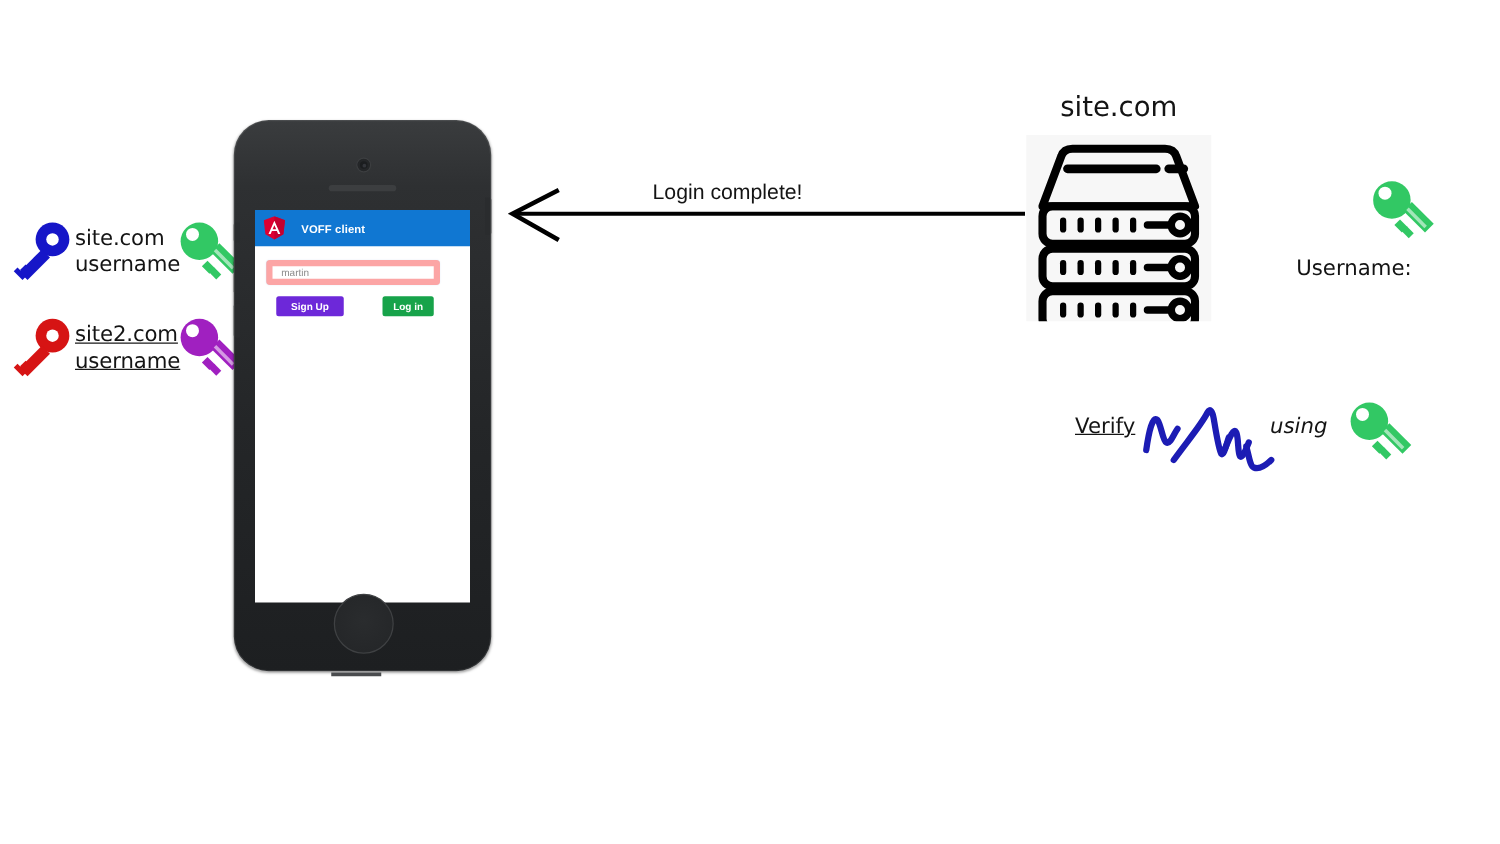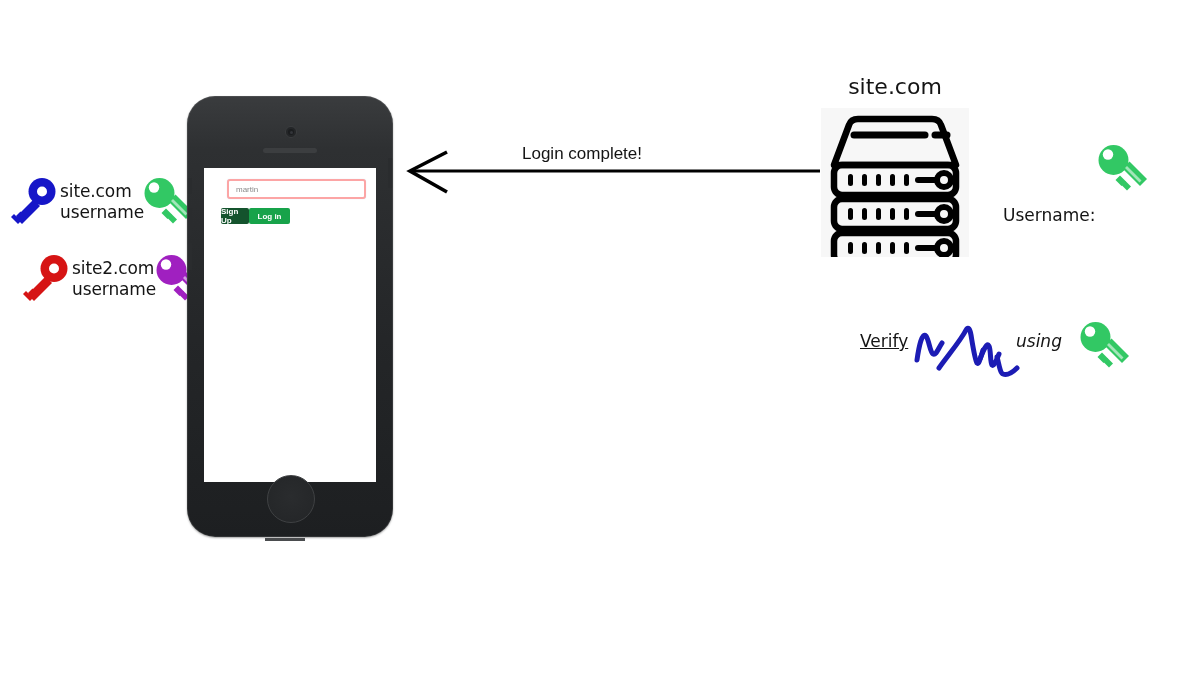--- a/index.html
+++ b/index.html
@@ -117,49 +117,49 @@
     font-weight:bold;
     margin-left:13px;
     letter-spacing:0.1px;
     font-family:"Liberation Sans", sans-serif;
   }
   .screen-body { padding:11px 8px 0 8px; }
   .text-input {
     box-sizing:border-box;
     width:139px;
     height:20px;
-    border:2px solid #fca5a5;
+    border:5px solid #fca5a5;
     border-radius:3px;
     background:#ffffff;
     font-size:8px;
     color:#8b8b8b;
     padding:0 7px;
     display:flex;
     align-items:center;
     font-family:"Liberation Sans", sans-serif;
     box-shadow: 0 0 1px rgba(120,170,220,.35);
-    margin-left:15px;
+    margin-left:1px;
   }
   .btn-row { margin-top:9px; display:flex; margin-left:9px; }
   .sbtn {
     border:none;
     border-radius:2px;
     color:#fff;
     font-size:8px;
     font-weight:bold;
     font-family:"Liberation Sans", sans-serif;
     padding:0;
     height:16px;
     display:flex;
     align-items:center;
     justify-content:center;
     cursor:pointer;
   }
-  .sbtn-signup { background:#14532d; width:28px; }
-  .sbtn-login  { background:#17a34a; width:41px; }
+  .sbtn-signup { background:#6d28d9; width:54px; }
+  .sbtn-login  { background:#17a34a; width:41px; margin-left:31px; }
 
   
   .arrow-label {
     position:absolute;
     left:522px;
     top:144px;
     font-size:17px;
     color:#141414;
     font-family:Liberation Sans, sans-serif;
   }
@@ -205,21 +205,21 @@
         <circle cx="17.5" cy="17" r="15"></circle>
         <circle cx="12" cy="11.5" r="5.2" fill="#ffffff"></circle>
         <path d="M26.5 25.5 L33.5 18.5 L51 36 L44 43 Z"></path>
         <path d="M24 32.5 L30 38.5 L25.5 43 L19.5 37 Z"></path>
         <path d="M29.5 38 L35 43.5 L31 47.5 L25.5 42 Z"></path>
         <path d="M31 23 L45.5 37.5 L43.5 39.5 L29 25 Z" fill="#ffffff" opacity="0.55"></path>
       </g>
     </svg>
   </div>
 
-  <div class="cred-row" style="left:20px; top:253px;">
+  <div class="cred-row" style="left:8px; top:253px;text-decoration:underline;">
     <svg class="key-svg" width="52" height="50" viewBox="0 0 52 50">
       <g fill="#d61414">
         <circle cx="34" cy="14.5" r="13.5"></circle>
         <circle cx="34" cy="14.5" r="5" fill="#ffffff"></circle>
         <path d="M25.5 22.5 L32 29 L14 47 L7.5 40.5 Z"></path>
         <path d="M12.5 34.5 L17.5 39.5 L13 44 L8 39 Z"></path>
         <path d="M6 37 L13 44 L10 47 L3 40 Z"></path>
       </g>
     </svg>
     <div class="cred-label">site2.com
@@ -242,20 +242,28 @@
     <div class="phone-body">
       <div class="btn-silence"></div>
       <div class="btn-volup"></div>
       <div class="btn-voldn"></div>
       <div class="btn-power"></div>
 
       <div class="camera"></div>
       <div class="speaker"></div>
 
       <div class="screen">
+        <div class="appbar">
+          <svg class="ng-logo" viewBox="0 0 34 38">
+            <path d="M17 0 L34 6.2 L31.4 28.6 L17 37 L2.6 28.6 L0 6.2 Z" fill="#dd0031"></path>
+            <path d="M17 0 L17 37 L31.4 28.6 L34 6.2 Z" fill="#c3002f"></path>
+            <path d="M17 7 L26.5 28.5 L22.9 28.5 L21 23.7 L13 23.7 L11.1 28.5 L7.6 28.5 Z M17 14.5 L14.1 20.9 L19.9 20.9 Z" fill="#ffffff"></path>
+          </svg>
+          <div class="appbar-title">VOFF client</div>
+        </div>
         <div class="screen-body">
           <div class="text-input" placeholder="username">martin</div>
           <div class="btn-row">
             <div class="sbtn sbtn-signup">Sign Up</div>
             <div class="sbtn sbtn-login">Log in</div>
           </div>
         </div>
       </div>
 
       <div class="home-btn"></div>
@@ -309,21 +317,21 @@
         <rect x="94" y="137" width="24" height="6" rx="3"></rect>
       </g>
       <g fill="none" stroke="#000000" stroke-width="6">
         <circle cx="123" cy="72" r="7"></circle>
         <circle cx="123" cy="106" r="7"></circle>
         <circle cx="123" cy="140" r="7"></circle>
       </g>
     </svg>
   </div>
 
-  <div class="right-text" style="left:1003px; top:159px;margin-top:46px;">Username:</div>
+  <div class="right-text" style="left:1037px; top:159px;margin-top:46px;">Username:</div>
   <svg class="abs" style="left:1096px; top:143px;" width="52" height="52" viewBox="0 0 52 52">
     <g fill="#32c864">
       <circle cx="17.5" cy="17" r="15"></circle>
       <circle cx="12" cy="11.5" r="5.2" fill="#ffffff"></circle>
       <path d="M26.5 25.5 L33.5 18.5 L51 36 L44 43 Z"></path>
       <path d="M24 32.5 L30 38.5 L25.5 43 L19.5 37 Z"></path>
       <path d="M29.5 38 L35 43.5 L31 47.5 L25.5 42 Z"></path>
       <path d="M31 23 L45.5 37.5 L43.5 39.5 L29 25 Z" fill="#ffffff" opacity="0.55"></path>
     </g>
   </svg>

